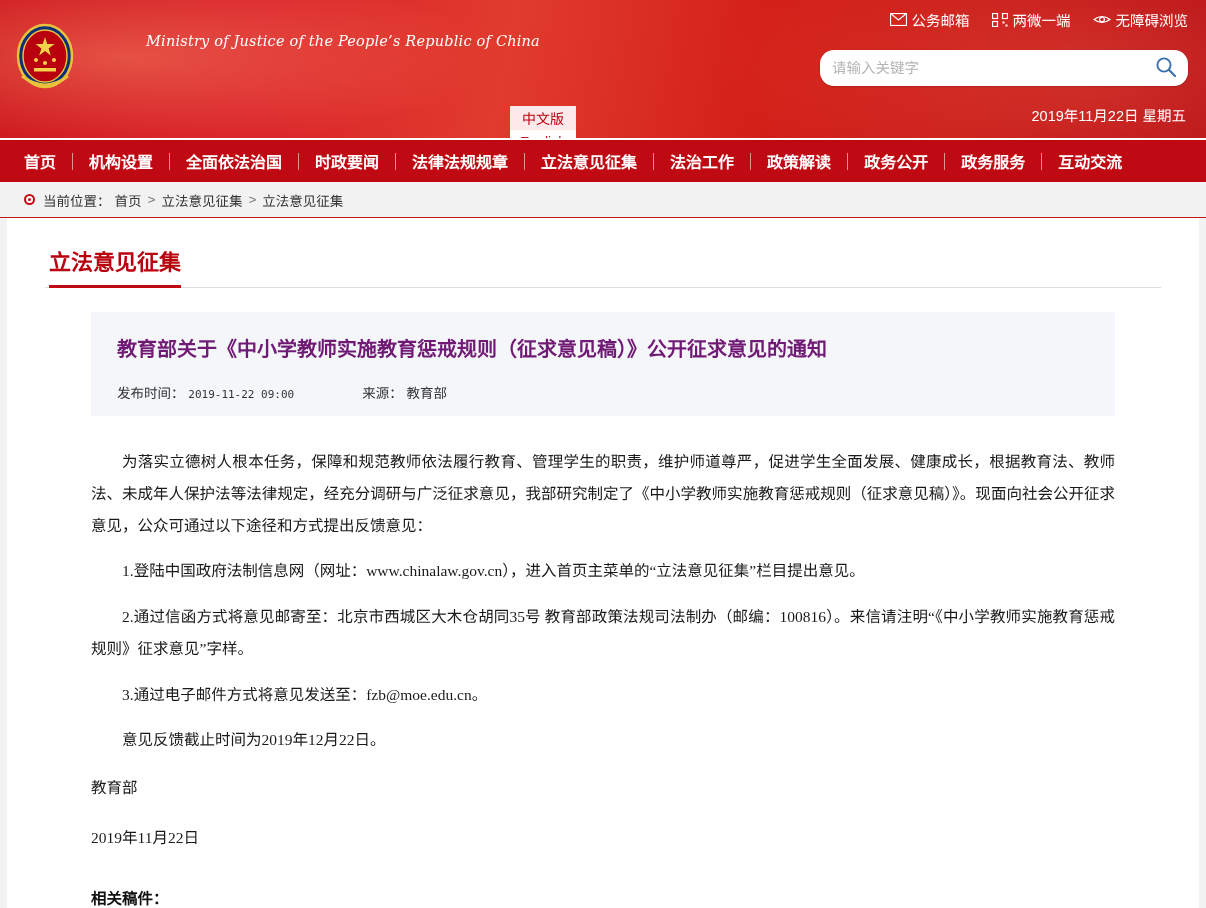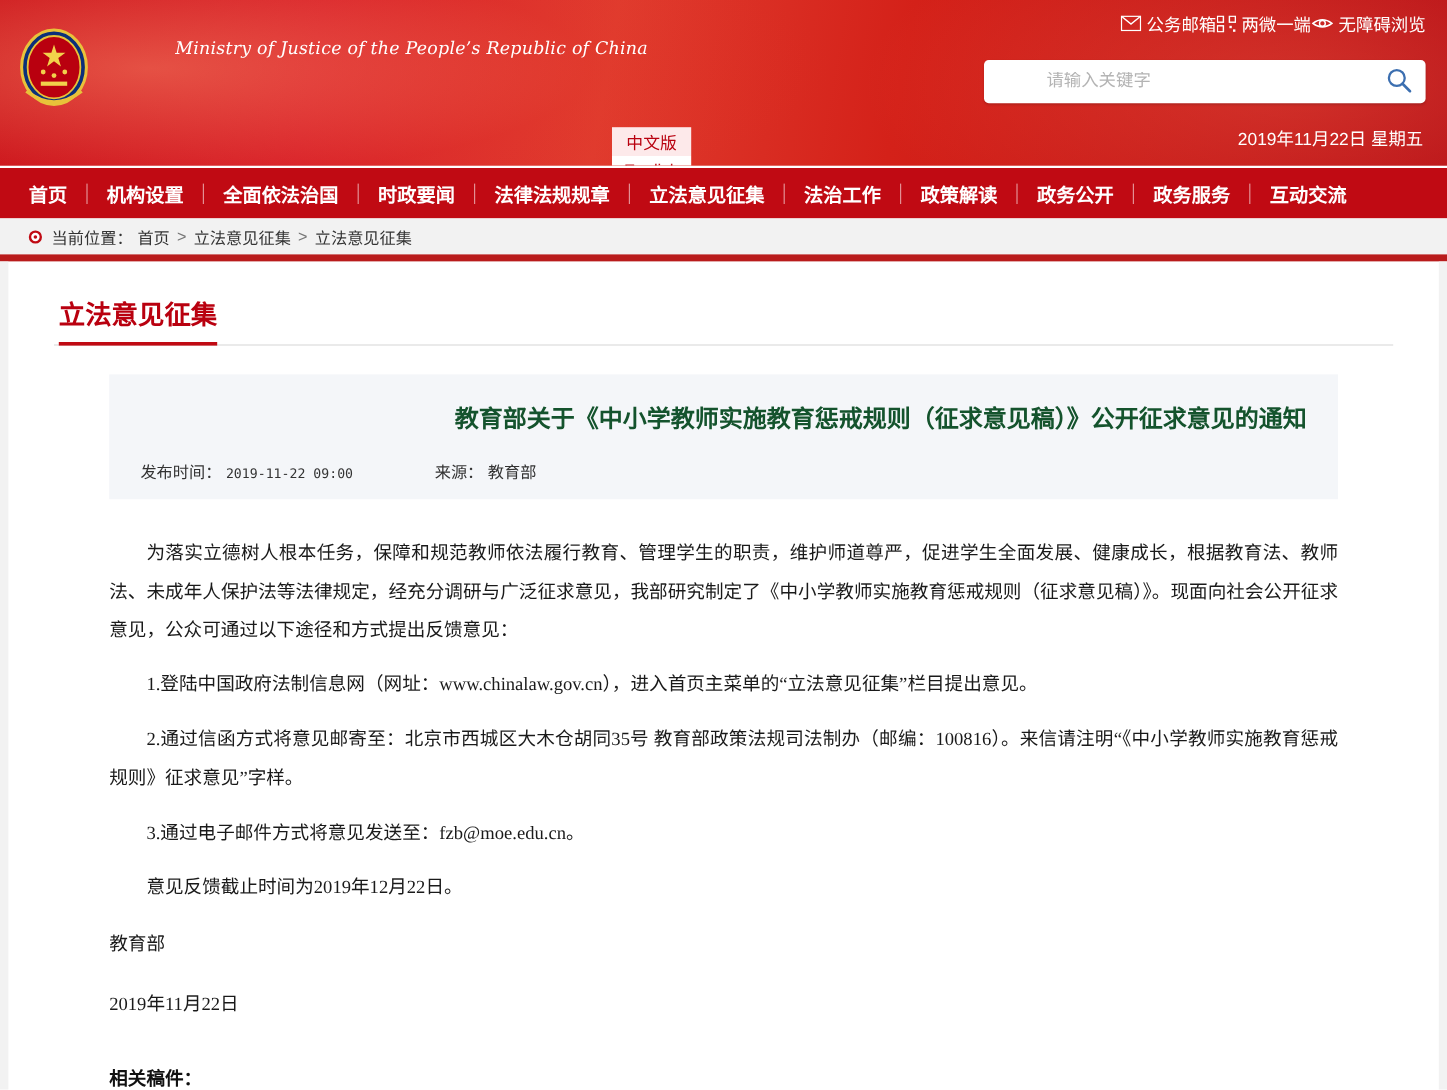--- a/index.html
+++ b/index.html
@@ -63,44 +63,44 @@
     color: #ffffff;
     letter-spacing: 0.2px;
     white-space: nowrap;
   }
 
   .top-links {
     position: absolute;
     right: 18px; top: 9px;
     display: flex;
     align-items: center;
+    gap: 22px;
     z-index: 3;
   }
   .top-link {
     display: flex;
     align-items: center;
     gap: 5px;
     color: #ffffff;
     font-size: 14.5px;
     cursor: pointer;
     white-space: nowrap;
   }
   .top-link svg { display: block; }
 
   .search-box {
     position: absolute;
     right: 18px; top: 50px;
     width: 368px; height: 36px;
     background: #ffffff;
-    border-radius: 4px;
+    border-radius: 14px;
     display: flex;
     align-items: center;
     z-index: 3;
     box-shadow: 0 1px 2px rgba(0,0,0,0.15);
-    padding-left: 40px;
   }
   .search-box input {
     flex: 1;
     border: 0;
     outline: none;
     background: transparent;
     padding: 0 12px;
     font-size: 14.5px;
     color: #333;
     font-family: "Liberation Sans", sans-serif;
@@ -163,21 +163,21 @@
   .nav-sep {
     width: 1px;
     height: 17px;
     background: rgba(255,255,255,0.55);
   }
 
   
   .breadcrumb {
     height: 36px;
     background: #f2f2f2;
-    border-bottom: 6px solid #b91c1c;
+    border-bottom: 1px solid #b91c1c;
     display: flex;
     align-items: center;
     padding-left: 24px;
     font-size: 13.5px;
     color: #444;
   }
   .bc-dot {
     width: 11px; height: 11px;
     border-radius: 50%;
     border: 2px solid #c00a13;
@@ -225,25 +225,25 @@
     margin-top: -1px;
     margin-bottom: 24px;
   }
 
   .article-head {
     background: #f4f6f9;
     margin: 0 46px;
     padding: 22px 26px 14px;
   }
   .article-title {
-    text-align: right;
+    text-align: left;
     font-family: "DejaVu Serif", "Liberation Serif", serif;
     font-size: 20px;
     font-weight: bold;
-    color: #14532d;
+    color: #701a75;
     line-height: 1.5;
   }
   .article-meta {
     margin-top: 18px;
     display: flex;
     align-items: center;
     font-size: 13.5px;
     color: #333;
   }
   .meta-pub { white-space: nowrap; }

